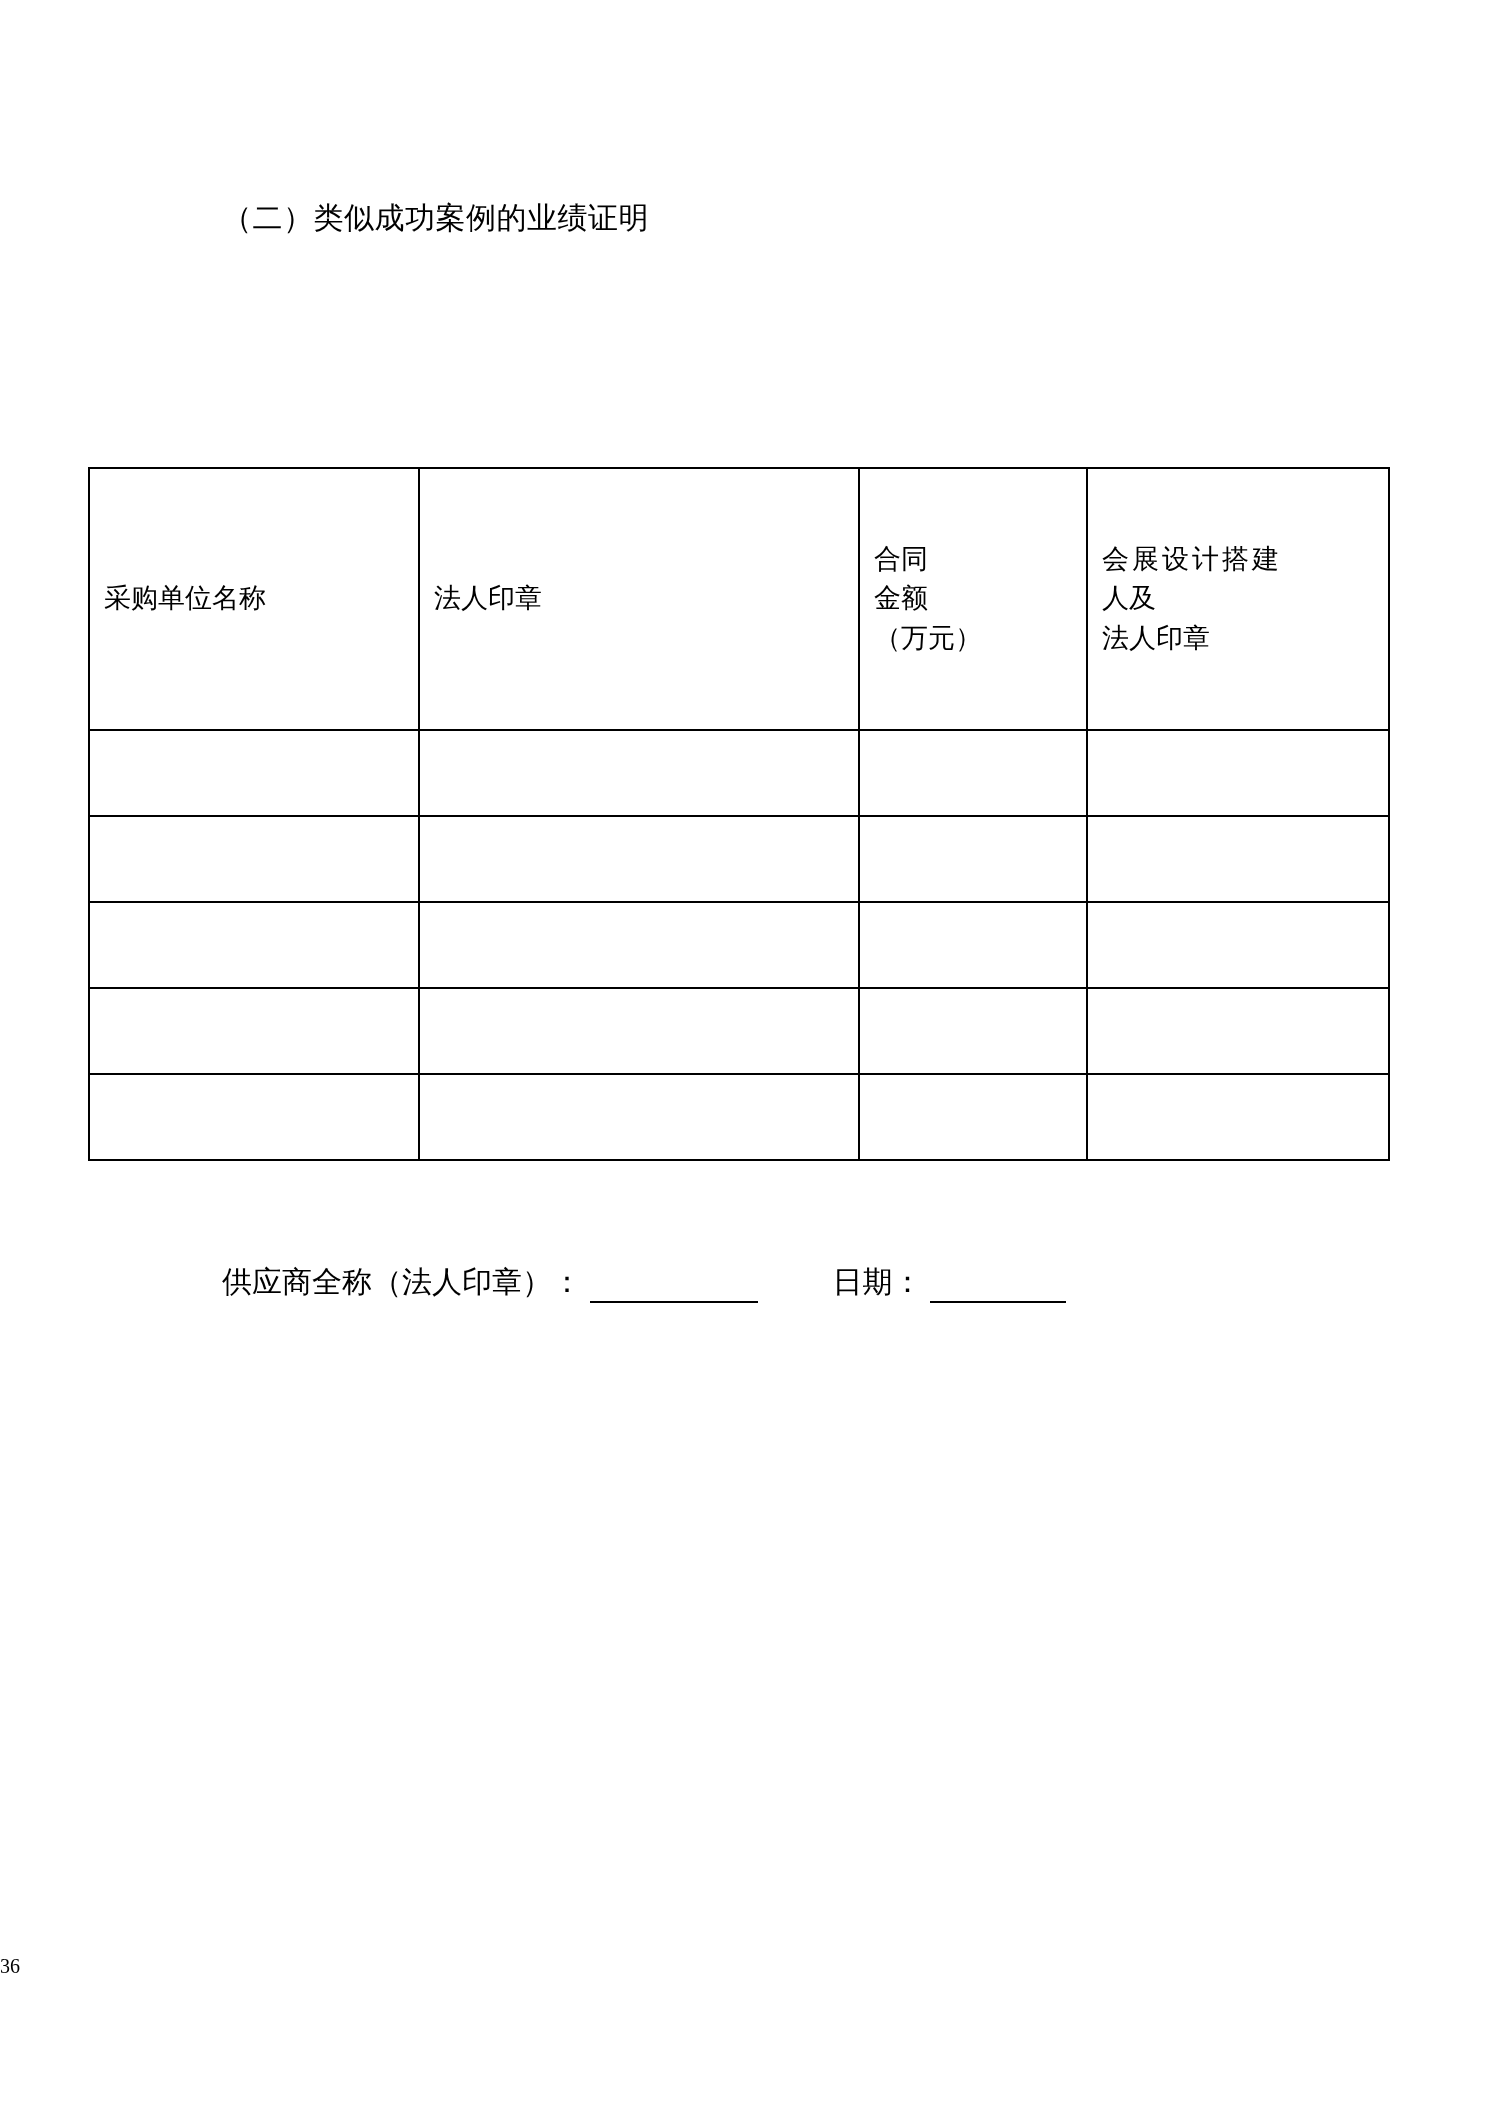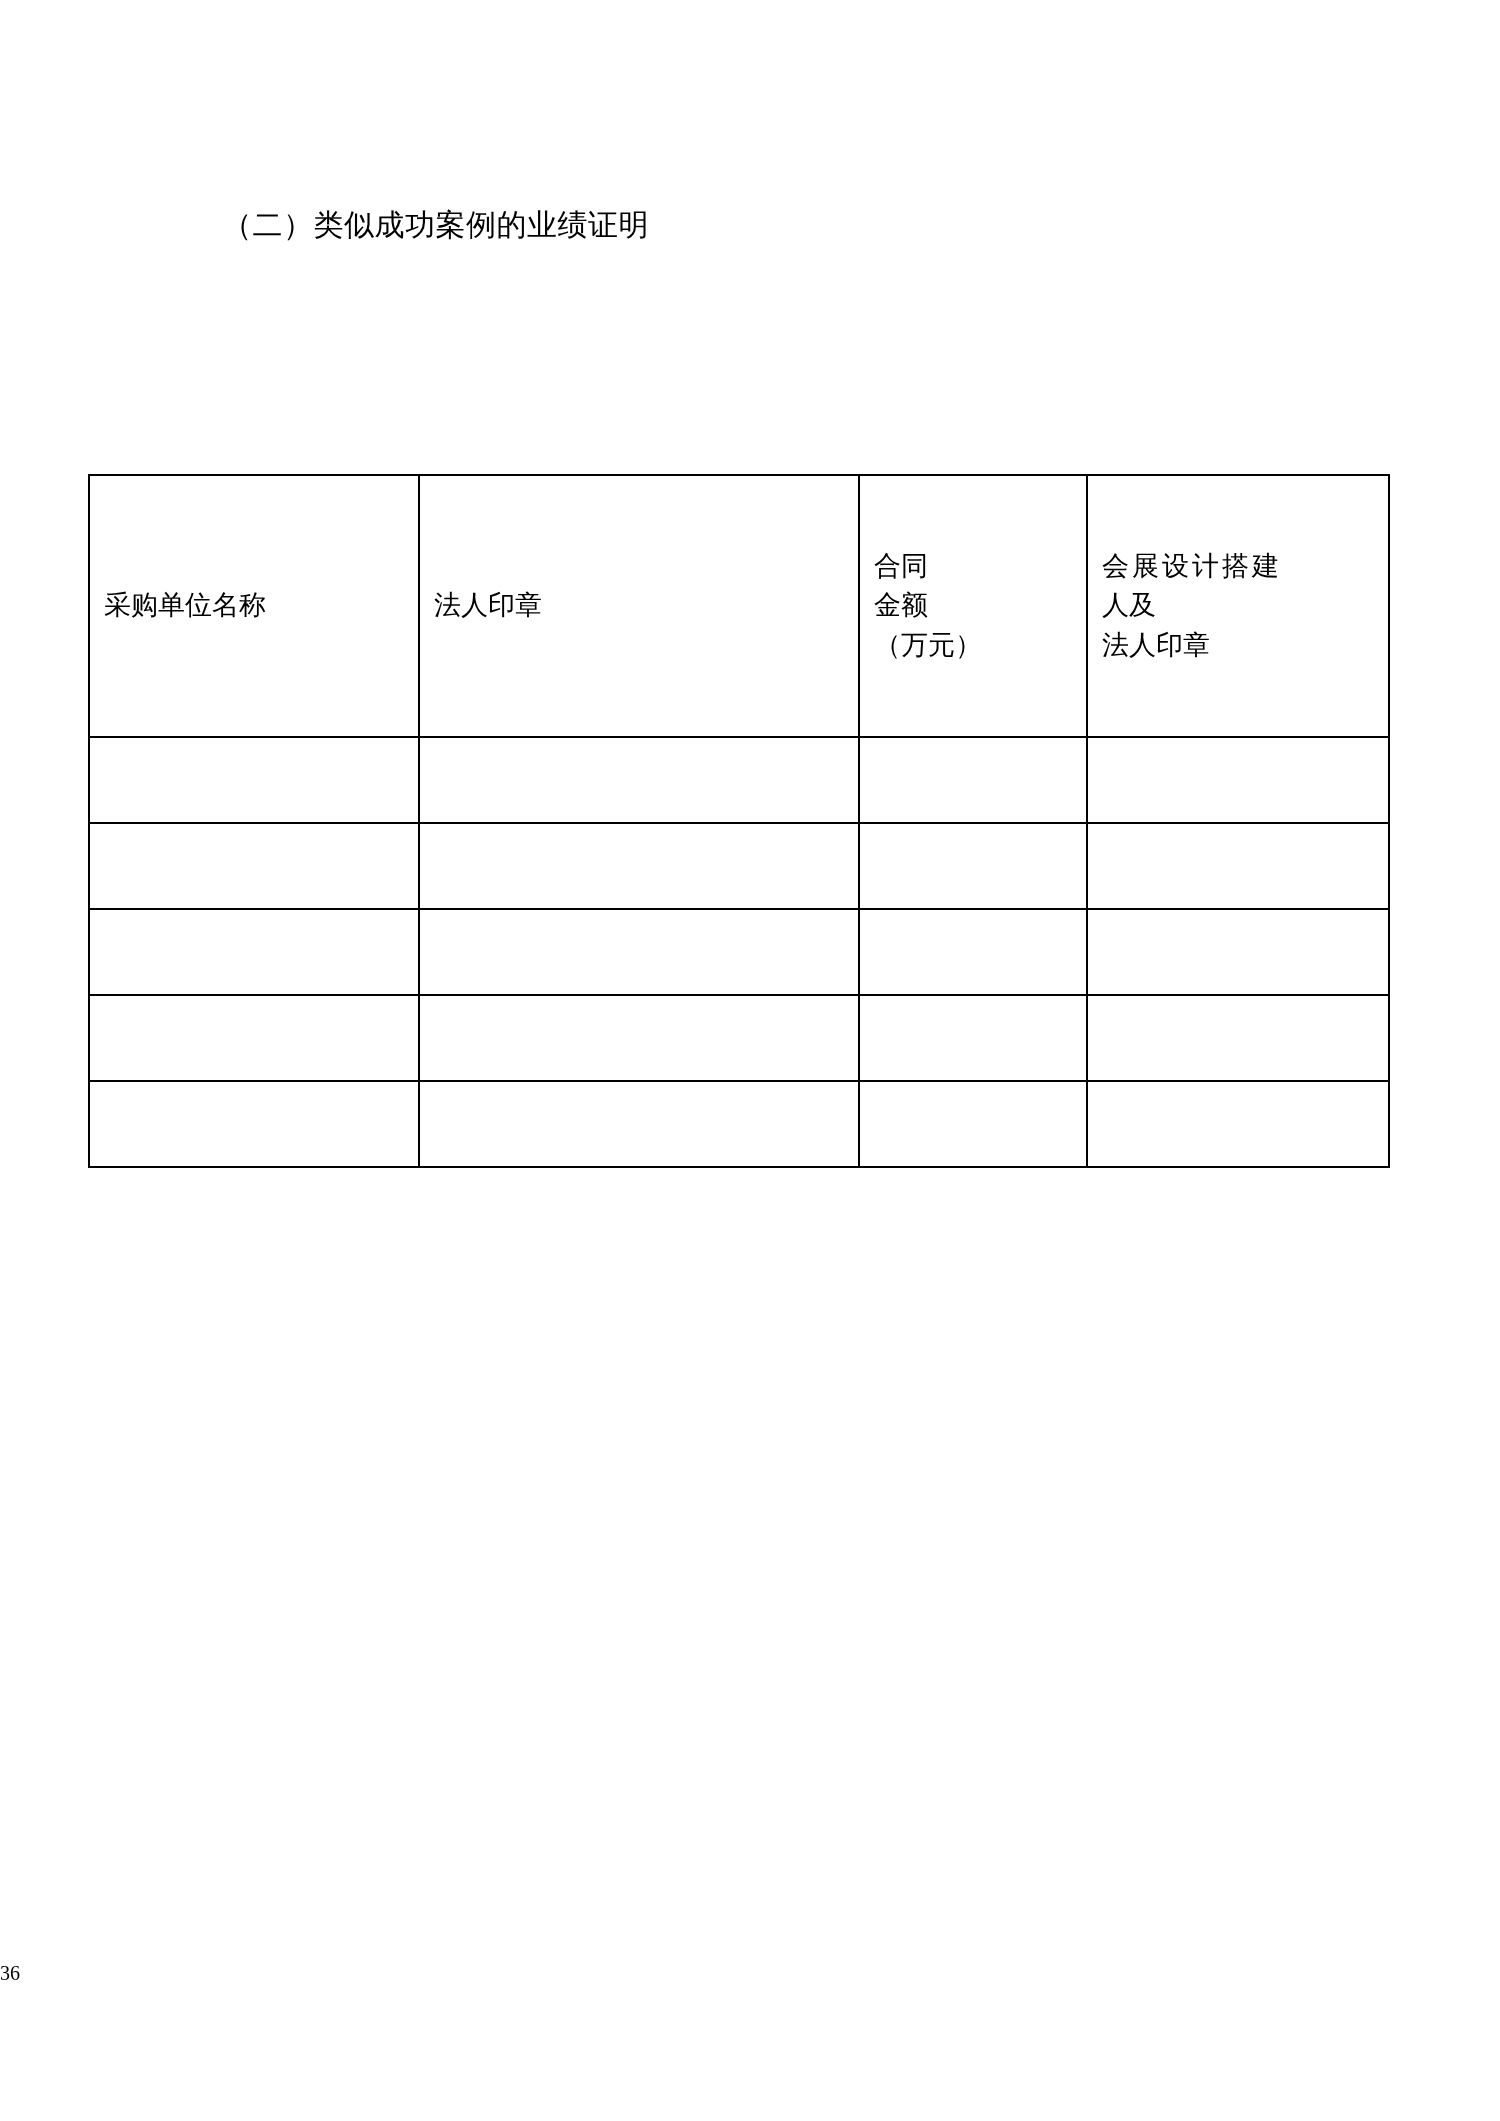--- a/index.html
+++ b/index.html
@@ -13,21 +13,20 @@
     font-family: "Liberation Serif", serif;
     color: #000000;
     position: relative;
   }
   .page {
     position: relative;
     width: 1500px;
     height: 1797px;
     box-sizing: border-box;
     padding: 12px;
-    margin-top: 7px;
   }
   .section-heading {
     position: absolute;
     left: 222px;
     top: 198px;
     font-size: 30px;
     letter-spacing: 0.5px;
     white-space: nowrap;
   }
   .doc-title {
@@ -173,16 +172,23 @@
           <td></td>
           <td></td>
           <td></td>
           <td></td>
         </tr>
 
       </tbody>
     </table>
   </div>
 
+  <div class="signature-line">
+    <span>供应商全称（法人印章）：</span>
+    <span class="blank-underline u-long"></span>
+    <span class="gap-wide"></span>
+    <span>日期：</span>
+    <span class="blank-underline u-short"></span>
+  </div>
 
   <div class="page-number">36</div>
 
 </div>
 
 </body></html>

